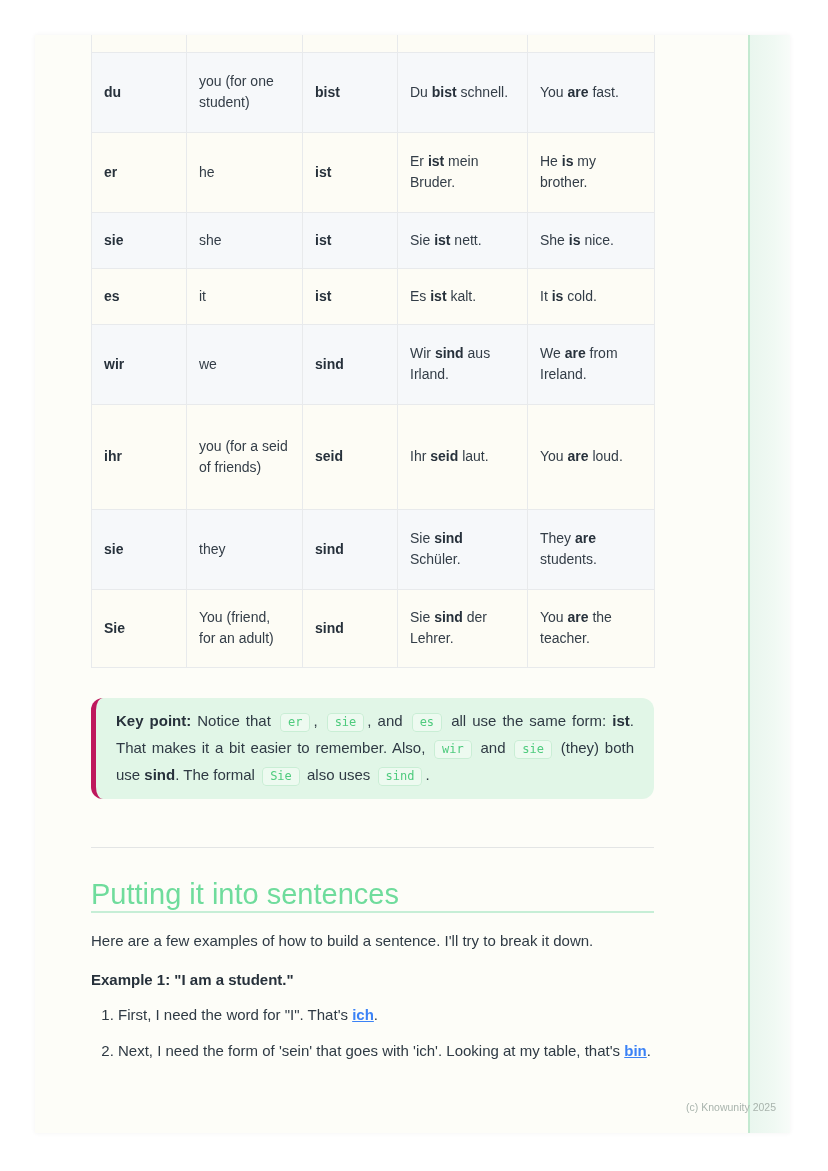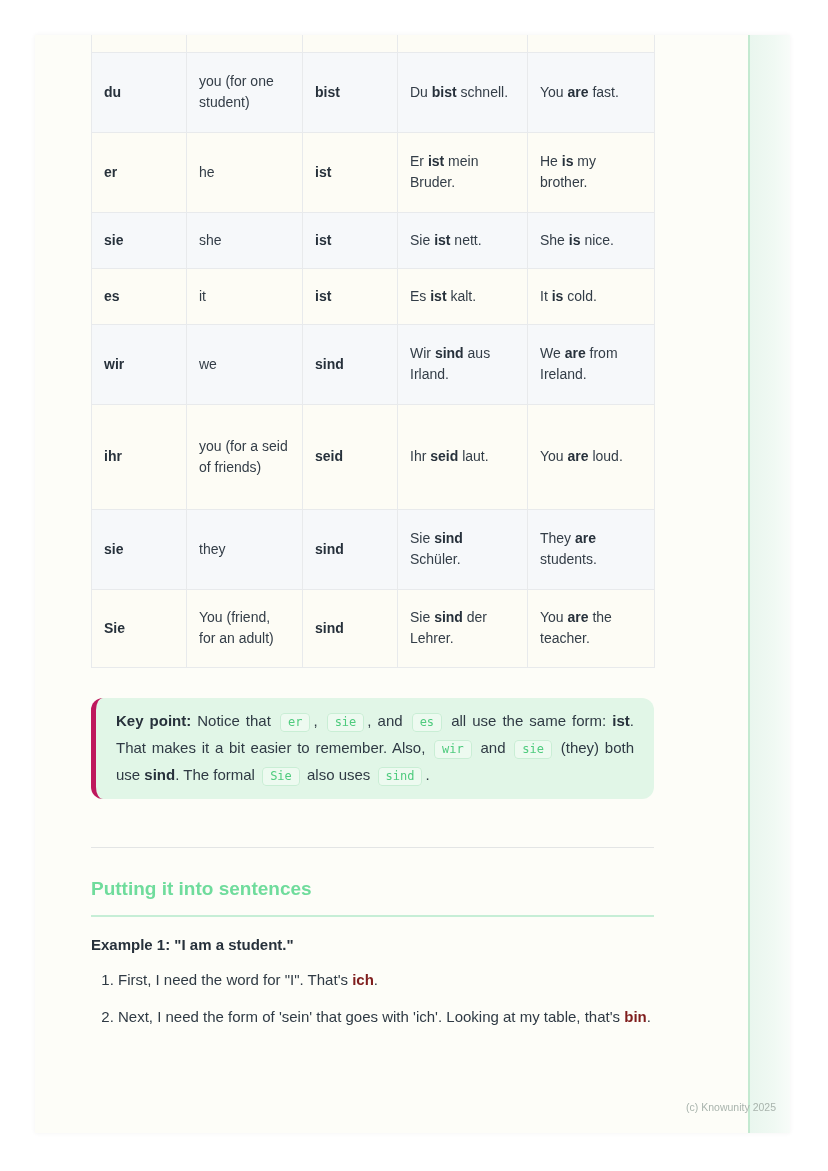--- a/index.html
+++ b/index.html
@@ -48,28 +48,28 @@
   .keypoint strong { font-weight:700; color:#27313b; }
   .chip {
     font-family:"DejaVu Sans Mono", monospace; font-size:12px; color:#4fcb7e;
     background:#edfaf0; border:1px solid #c9eed5; border-radius:4px;
     padding:1px 7px 2px 7px; margin:0 3px; white-space:nowrap;
   }
 
   hr.divider { border:none; border-top:1px solid #e3e5e5; margin-top:48px; }
 
   h2.section-heading {
-    margin-top:30px; font-size:19px; font-weight:700; color:#6fdc9c;
-    line-height:1.15; padding-bottom:16px; border-bottom:2px solid #c6eed6;
+    margin-top:30px; font-size:29px; font-weight:400; color:#6fdc9c;
+    line-height:1.15; border-bottom:2px solid #c6eed6;
   }
   p.intro { margin-top:16px; font-size:15px; line-height:1.55; color:#2f3a44; }
   p.example-title { margin-top:19px; font-size:15px; font-weight:700; color:#27313b; }
   ol.steps { margin-top:15px; padding-left:27px; }
   ol.steps li { font-size:15px; line-height:1.55; color:#2f3a44; margin-bottom:13px; }
-  ol.steps strong { font-weight:700; color:#7f1d1d; }
+  ol.steps strong { font-weight:700; color:#3b82f6;text-decoration:underline; }
 
   .copyright {
     position:absolute; top:1066px; right:14px; z-index:2;
     font-size:10.5px; color:#a9b4ad;text-align:right;
   }
 </style>
 </head>
 <body>
 
 <div class="viewport">
@@ -154,20 +154,21 @@
       </table>
 
       <aside class="keypoint">
         <p><strong>Key point:</strong> Notice that <span class="chip">er</span>, <span class="chip">sie</span>, and <span class="chip">es</span> all use the same form: <strong>ist</strong>. That makes it a bit easier to remember. Also, <span class="chip">wir</span> and <span class="chip">sie</span> (they) both use <strong>sind</strong>. The formal <span class="chip">Sie</span> also uses <span class="chip">sind</span>.</p>
       </aside>
 
       <hr class="divider">
 
       <h2 class="section-heading">Putting it into sentences</h2>
 
+      <p class="intro">Here are a few examples of how to build a sentence. I'll try to break it down.</p>
 
       <p class="example-title">Example 1: "I am a student."</p>
 
       <ol class="steps">
         <li>First, I need the word for "I". That's <strong>ich</strong>.</li>
         <li>Next, I need the form of 'sein' that goes with 'ich'. Looking at my table, that's <strong>bin</strong>.</li>
       </ol>
 
     </div>
 

